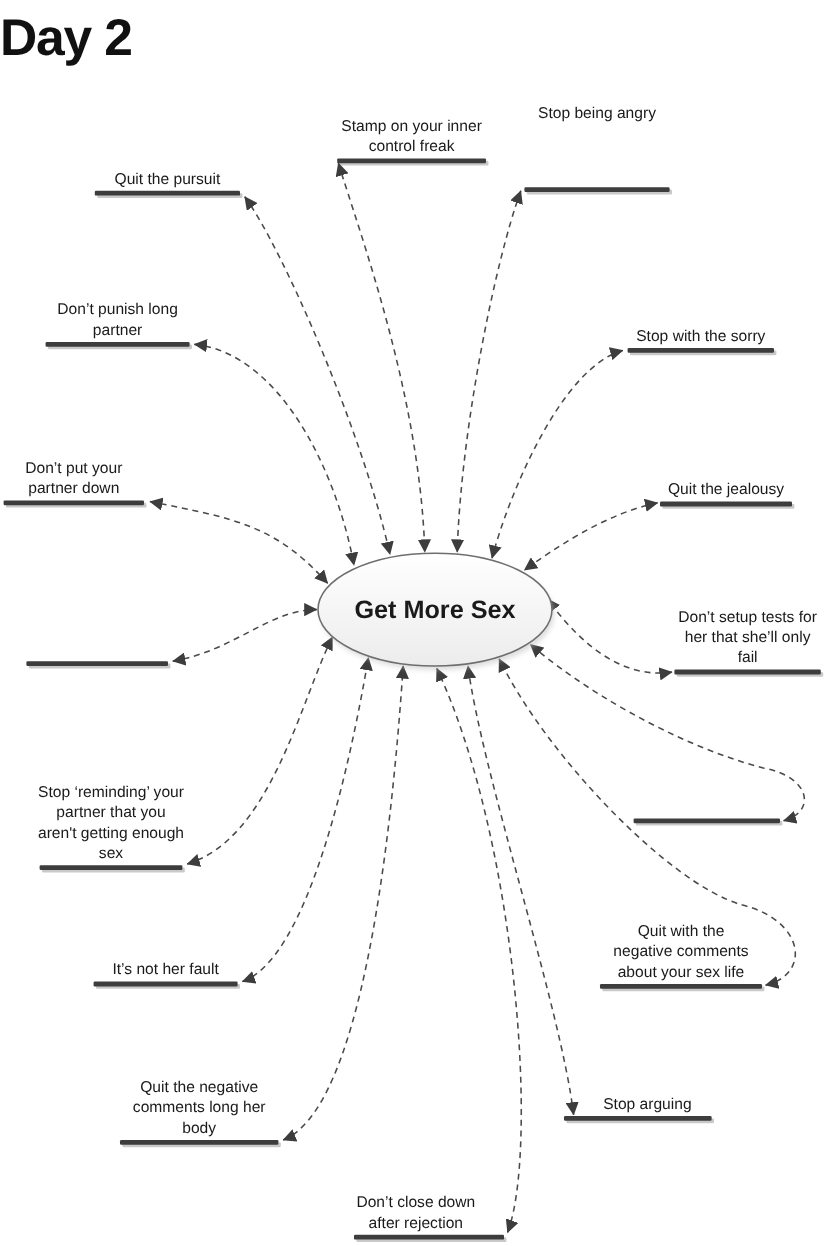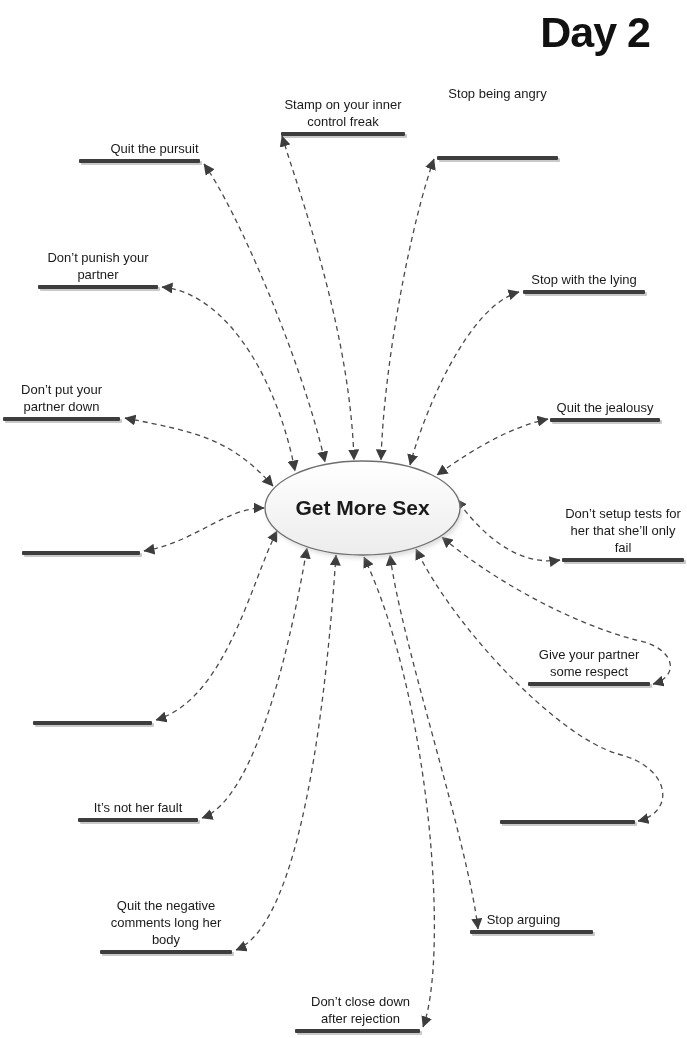--- a/index.html
+++ b/index.html
@@ -5,21 +5,21 @@
   html,body{margin:0;padding:0;background:#ffffff;}
   #canvas{
     position:relative;
     width:687px;height:1038px;
     background:#ffffff;
     font-family:"Liberation Sans", sans-serif;
     overflow:hidden;
   }
   .page-title{
     position:absolute;left:0;top:8px;width:650px;
-    text-align:right;
+    text-align:left;
     font-size:43px;font-weight:bold;color:#111;
     letter-spacing:-1px;
   }
   .nlabel{
     position:absolute;
     text-align:center;
     font-size:13px;line-height:17px;color:#1a1a1a;
     white-space:pre-line;
   }
   .nlabel .u{}
@@ -42,39 +42,44 @@
 </style>
 </head>
 <body>
 
 <div id="canvas">
 
   <div class="page-title">Day 2</div>
 
   <div class="nlabel" style="left:271px;bottom:908px;width:144px">Stamp on your inner
 control freak</div>
-  <div class="nlabel" style="left:84px;bottom:881px;width:141px">Quit the pursuit</div>
+  <div class="nlabel" style="left:69px;bottom:881px;width:141px">Quit the pursuit</div>
   <div class="nlabel" style="left:427px;bottom:936px;width:141px">Stop being angry</div>
-  <div class="nlabel" style="left:28px;bottom:755px;width:140px">Don’t punish your
+  <div class="nlabel" style="left:28px;bottom:755px;width:140px">Don’t punish long
 partner</div>
-  <div class="nlabel" style="left:513px;bottom:750px;width:142px">Stop with the lying</div>
+  <div class="nlabel" style="left:513px;bottom:750px;width:142px">Stop with the sorry</div>
   <div class="nlabel" style="left:-7px;bottom:623px;width:137px">Don’t put your
 partner down</div>
   <div class="nlabel" style="left:540px;bottom:622px;width:130px">Quit the jealousy</div>
   <div class="nlabel" style="left:552px;bottom:482px;width:142px">Don’t setup tests for
 her that she’ll only
 fail</div>
-  <div class="nlabel" style="left:518px;bottom:358px;width:142px">Give your partner
-some respect</div>
+  <div class="nlabel" style="left:18px;bottom:319px;width:149px">Stop ‘reminding’ your
+partner that you
+aren't getting enough
+sex</div>
   <div class="nlabel" style="left:68px;bottom:222px;width:140px"><span>It’s not her </span><span class="u">fault</span></div>
+  <div class="nlabel" style="left:490px;bottom:220px;width:155px">Quit with the
+negative comments
+about your sex life</div>
   <div class="nlabel" style="left:90px;bottom:90px;width:152px">Quit the negative
 comments long her
 body</div>
-  <div class="nlabel" style="left:452px;bottom:110px;width:143px">Stop arguing</div>
-  <div class="nlabel" style="left:288px;bottom:11px;width:145px">Don’t close down
+  <div class="nlabel" style="left:468px;bottom:110px;width:143px">Stop arguing</div>
+  <div class="nlabel" style="left:274px;bottom:11px;width:145px">Don’t close down
 after rejection</div>
 
   <div class="bar" style="left:281px;top:132px;width:124px"></div>
   <div class="bar" style="left:79px;top:159px;width:121px"></div>
   <div class="bar" style="left:437px;top:156px;width:121px"></div>
   <div class="bar" style="left:38px;top:285px;width:120px"></div>
   <div class="bar" style="left:523px;top:290px;width:122px"></div>
   <div class="bar" style="left:3px;top:417px;width:117px"></div>
   <div class="bar" style="left:550px;top:418px;width:110px"></div>
   <div class="bar" style="left:22px;top:551px;width:118px"></div>

